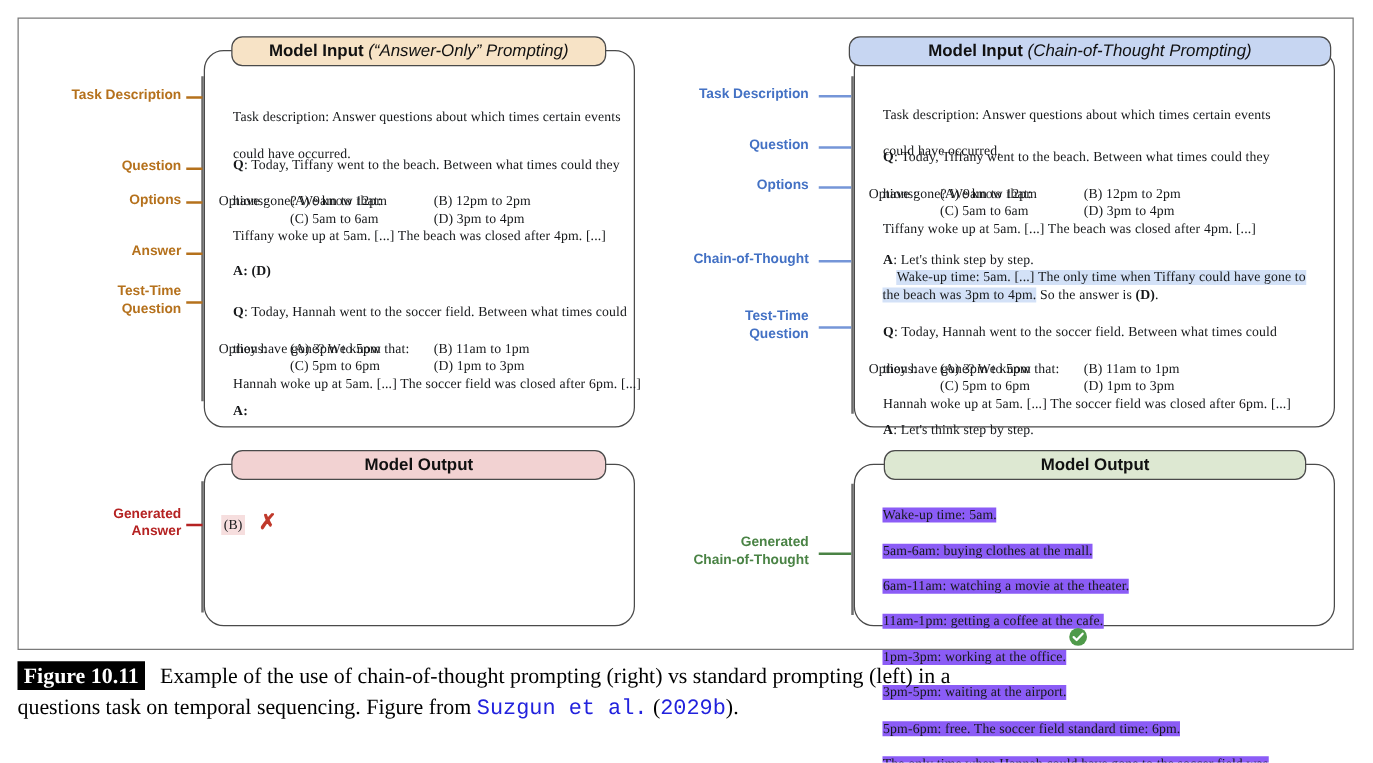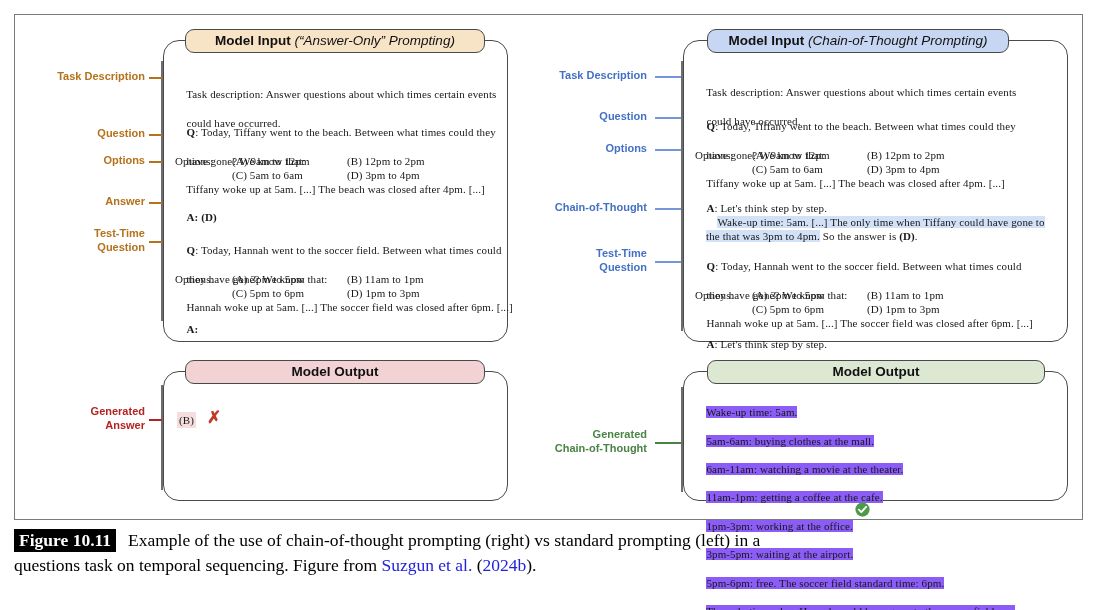--- a/index.html
+++ b/index.html
@@ -126,21 +126,21 @@
     text-align: justify;
   }
   #fig-tag {
     background: #000000;
     color: #ffffff;
     font-weight: bold;
     padding: 1px 5px 2px 5px;
     margin-right: 12px;
     font-size: 17.5px;
   }
-  .cite { color: #2222dd; }
+  .cite { color: #2222dd; font-family: Liberation Mono, monospace; }
 </style>
 </head>
 <body>
 
 <div id="figure-frame">
 
   <div class="card" style="left:148px; top:25px; width:345px; height:302px;"></div>
 
   <div class="card-header" style="left:170px; top:14px; width:300px; background:#f7e3c6;">
     <b>Model Input </b><i>(“Answer-Only” Prompting)</i>
@@ -196,21 +196,21 @@
 
   <div class="annot annot-orange" style="left:10px; top:180px; width:120px;">Answer</div>
   <div class="leader leader-orange" style="left:134px; top:187px; width:13px;"></div>
 
   <div class="annot annot-orange" style="left:10px; top:212px; width:120px;">Test-Time
 Question</div>
   <div class="leader leader-orange" style="left:134px; top:226px; width:13px;"></div>
 
   <div class="card" style="left:668px; top:25px; width:385px; height:302px;"></div>
 
-  <div class="card-header" style="left:692px; top:14px; width:302px; background:#c7d6f2;">
+  <div class="card-header" style="left:664px; top:14px; width:386px; background:#c7d6f2;">
     <b>Model Input </b><i>(Chain-of-Thought Prompting)</i>
   </div>
 
   <div class="spine" style="left:666px; top:46px; height:270px;"></div>
 
   <div class="body-text" style="left:680px; top:56px;">
     <span>Task description: Answer questions about which times certain events</span><br>
     <span>could have occurred.</span>
   </div>
 
@@ -224,21 +224,21 @@
   <div class="body-text" style="left:737px; top:133px;">(A) 9am to 12pm</div>
   <div class="body-text" style="left:852px; top:133px;">(B) 12pm to 2pm</div>
   <div class="body-text" style="left:737px; top:147px;">(C) 5am to 6am</div>
   <div class="body-text" style="left:852px; top:147px;">(D) 3pm to 4pm</div>
 
   <div class="body-text" style="left:680px; top:172px;">
     <span class="b">A</span><span>: Let's think step by step.</span>
   </div>
 
   <div class="body-text" style="left:680px; top:186px;">
-    <span class="hl-blue">Wake-up time: 5am. [...] The only time when Tiffany could have gone to</span><br><span class="hl-blue">the that was 3pm to 4pm.</span><span> So the answer is </span><span class="b">(D)</span><span>.</span>
+    <span class="hl-blue">Wake-up time: 5am. [...] The only time when Tiffany could have gone to</span><br><span class="hl-blue">the beach was 3pm to 4pm.</span><span> So the answer is </span><span class="b">(D)</span><span>.</span>
   </div>
 
   <div class="body-text" style="left:680px; top:230px;">
     <span class="b">Q</span><span>: Today, Hannah went to the soccer field. Between what times could</span><br>
     <span>they have gone? We know that:</span><br>
     <span>Hannah woke up at 5am. [...] The soccer field was closed after 6pm. [...]</span>
   </div>
 
   <div class="body-text b" style="left:680px; top:273px;">Options:</div>
   <div class="body-text" style="left:737px; top:273px;">(A) 3pm to 5pm</div>
@@ -304,14 +304,14 @@
   </svg>
 
   <div class="annot annot-green" style="left:480px; top:413px; width:152px;">Generated
 Chain-of-Thought</div>
   <div class="leader leader-green" style="left:640px; top:427px; width:26px;"></div>
 
 </div>
 
 <div id="caption">
   <span id="fig-tag">Figure 10.11</span><span>Example of the use of chain-of-thought prompting (right) vs standard prompting (left) in a</span><br>
-  <span>questions task on temporal sequencing. Figure from </span><span class="cite">Suzgun et al.</span><span> (</span><span class="cite">2024b</span><span>).</span>
+  <span>questions task on temporal sequencing. Figure from </span><span class="cite">Suzgun et al.</span><span> (</span><span class="cite">2029b</span><span>).</span>
 </div>
 
 </body></html>

